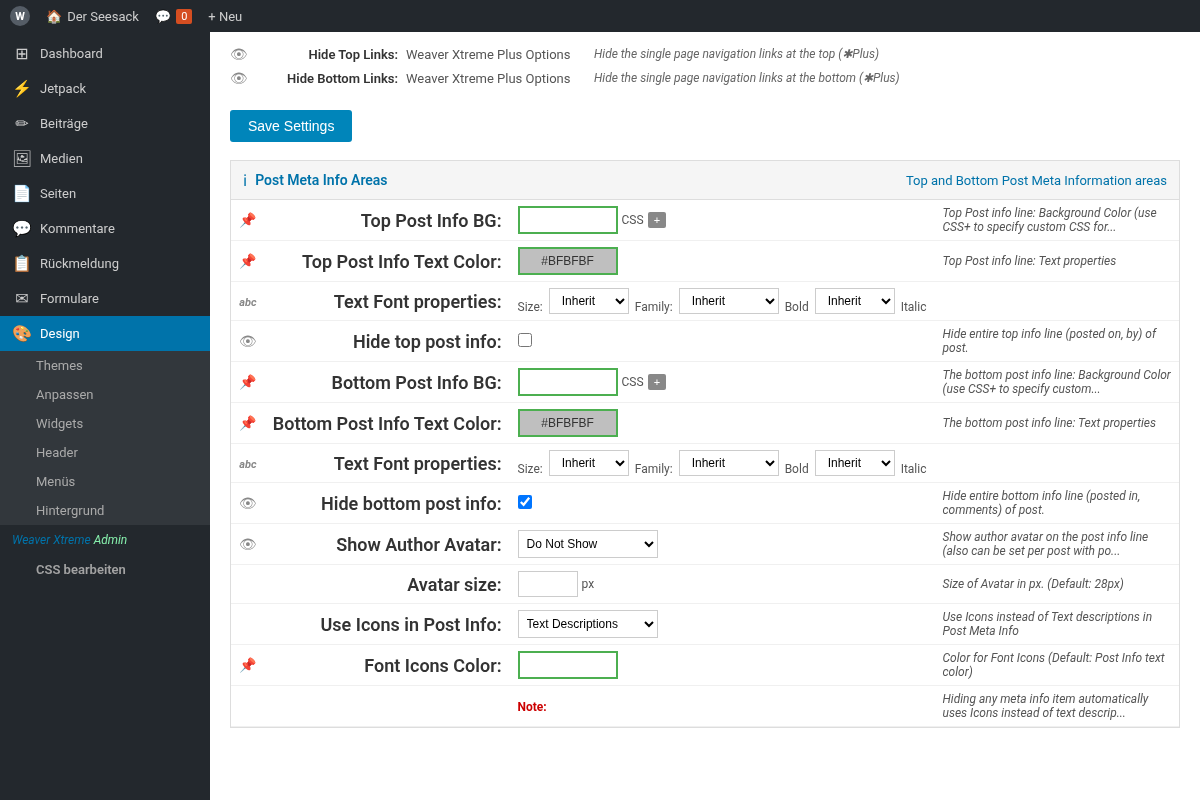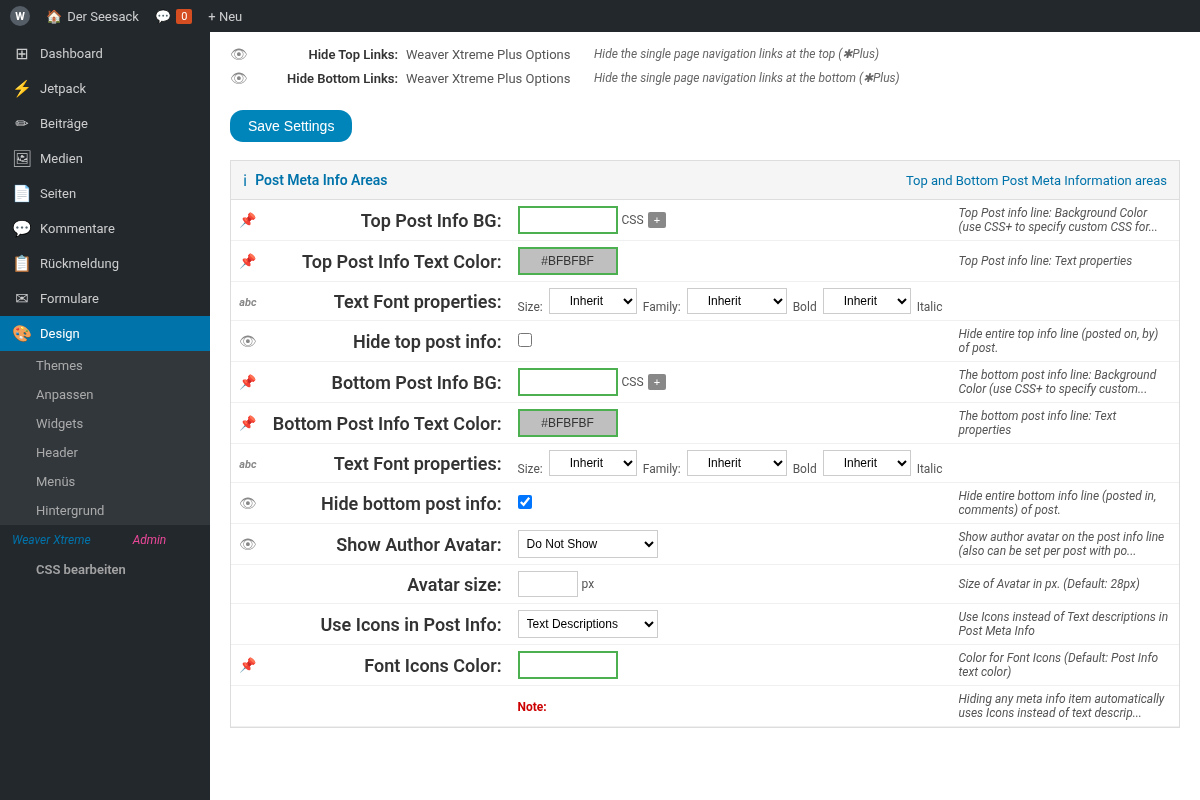--- a/index.html
+++ b/index.html
@@ -70,21 +70,21 @@
     .link-label { font-weight: 600; font-size: 13px; color: #333; min-width: 140px; text-align: right; }
     .link-value { color: #555; font-size: 13px; min-width: 180px; }
     .link-desc { color: #666; font-size: 12px; font-style: italic; }
 
     .save-btn {
       background: #0085ba;
       color: #fff;
       border: none;
       padding: 8px 18px;
       font-size: 14px;
-      border-radius: 13px;
+      border-radius: 3px;
       cursor: pointer;
       margin: 10px 0 18px 0;
       display: inline-block;
     }
 
     
     .section-box {
       border: 1px solid #ddd;
       margin-bottom: 10px;
     }
@@ -118,21 +118,21 @@
       padding: 2px 4px; font-size: 12px; display: inline-block;
     }
     .color-box.filled { background: #bfbfbf; color: #333; text-align: center; line-height: 24px; }
     .css-plus-btn {
       background: #888; color: #fff; border: none; padding: 2px 6px; font-size: 11px; cursor: pointer; border-radius: 2px;
     }
 
     .font-row { display: flex; align-items: flex-end; gap: 6px; flex-wrap: nowrap; }
     .font-label-sm { font-size: 12px; color: #555; }
     .font-select {
-      height: 26px; font-size: 12px; border: 1px solid #ccc; padding: 0 16px; background: #fff; min-width: 80px;
+      height: 26px; font-size: 12px; border: 1px solid #ccc; padding: 0 8px; background: #fff; min-width: 80px;
     }
 
     .checkbox-input { width: 14px; height: 14px; cursor: pointer; }
 
     .dropdown-select {
       height: 28px; font-size: 12px; border: 1px solid #ccc; padding: 0 4px; background: #fff; min-width: 140px; cursor: pointer;
     }
     .avatar-px { display: flex; align-items: center; gap: 4px; }
     .avatar-input { width: 60px; height: 26px; border: 1px solid #ccc; text-align: center; font-size: 12px; padding: 0 4px; }
     .px-label { font-size: 12px; color: #555; }
@@ -199,21 +199,21 @@
       <span>Design</span>
     </div>
     <div class="sidebar-sub">
       <div class="sidebar-sub-item">Themes</div>
       <div class="sidebar-sub-item">Anpassen</div>
       <div class="sidebar-sub-item">Widgets</div>
       <div class="sidebar-sub-item">Header</div>
       <div class="sidebar-sub-item">Menüs</div>
       <div class="sidebar-sub-item">Hintergrund</div>
     </div>
-    <div class="sidebar-footer"><span style="color:#0073aa; cursor:pointer;">Weaver Xtreme</span> <span style="color:#ec4899;margin-left:39px;">Admin</span></div>
+    <div class="sidebar-footer"><span style="color:#0073aa; cursor:pointer;">Weaver Xtreme</span> <span style="color:#86efac;">Admin</span></div>
     <div class="sidebar-sub-item active-sub">CSS bearbeiten</div>
   </div>
 
   <div class="content-area">
     <div class="settings-wrap">
 
       
       <div class="top-links-section">
         <div class="link-row">
           <span class="link-row-icon">👁</span>

